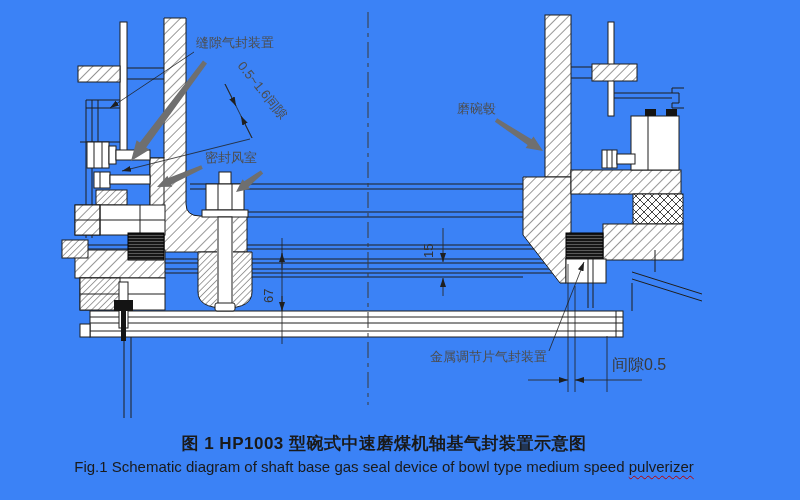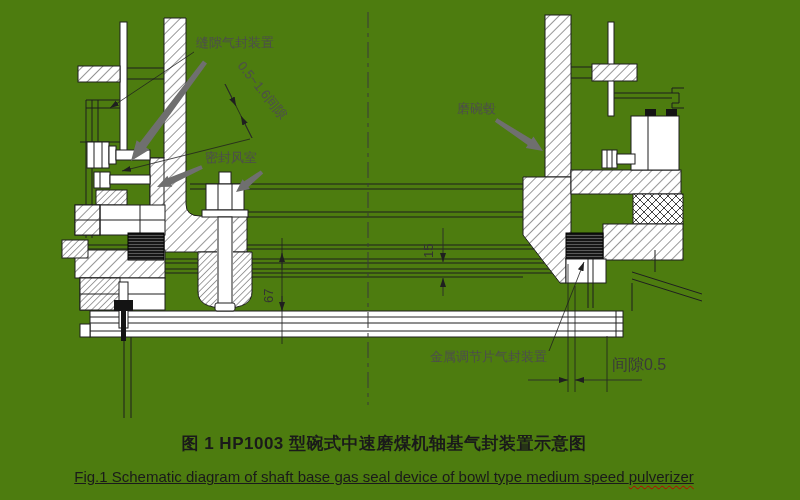--- a/index.html
+++ b/index.html
@@ -1,34 +1,34 @@
 <!DOCTYPE html>
 <html><head>
 <meta charset="utf-8">
 <style>
   html,body{margin:0;padding:0;background:#fff;width:800px;height:500px;overflow:hidden;
     font-family:"Liberation Sans",sans-serif;}
-  .stage{position:relative;width:800px;height:500px;background:#4d7c0f;}
+  .stage{position:relative;width:800px;height:500px;background:#3b82f6;}
   svg text{font-family:"Liberation Sans","DejaVu Sans",sans-serif;}
   .lbl{font-size:13px;fill:#4d4d4d;}
   .dimtxt{font-size:13px;fill:#333;}
   .gaptxt{font-size:16px;fill:#3a3a3a;}
   .ln{stroke:#1f1f1f;stroke-width:1;fill:none;}
   .thin{stroke:#1f1f1f;stroke-width:.8;fill:none;}
   .dim{stroke:#2b2b2b;stroke-width:.9;fill:none;}
   .wf{fill:#fff;stroke:#1f1f1f;stroke-width:1;}
   .hf{fill:url(#h1);stroke:#1f1f1f;stroke-width:1;}
   .hf2{fill:url(#h2);stroke:#1f1f1f;stroke-width:1;}
   .cf{fill:url(#pc);stroke:#1f1f1f;stroke-width:1;}
   .lb{fill:url(#pl);stroke:#000;stroke-width:1;}
   .garr{fill:#6f6f6f;stroke:none;}
   .dk{fill:#141414;stroke:none;}
   .caption{position:absolute;left:0;top:432px;width:768px;text-align:center;color:#1a1a1a;}
   .cap-zh{font-size:17px;font-weight:700;letter-spacing:.5px;}
-  .cap-en{font-size:15px;margin-top:13px;text-decoration:underline;}
+  .cap-en{font-size:15px;margin-top:3px;}
   .squiggle{text-decoration-line:underline;text-decoration-style:wavy;
     text-decoration-color:#c00000;text-decoration-thickness:1px;text-underline-offset:3px;}
 </style>
 </head>
 <body>
 
 <div class="stage">
 
 <svg width="800" height="430" viewBox="0 0 800 430">
   <defs>

